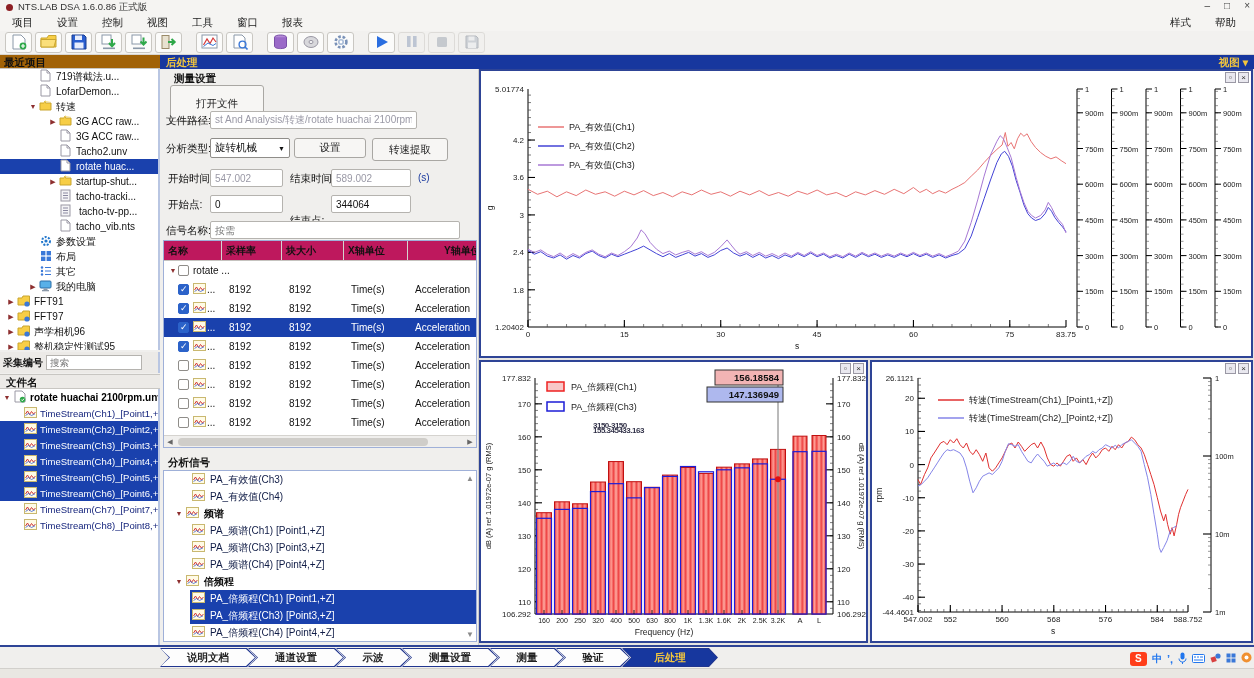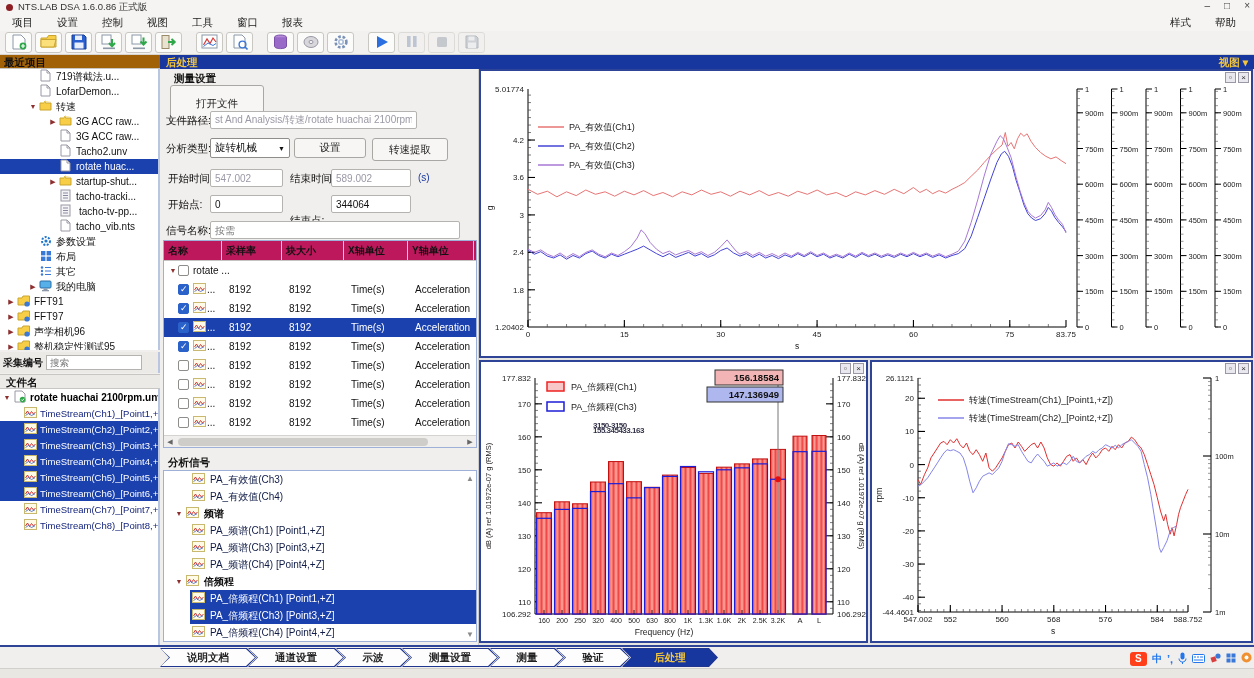--- a/index.html
+++ b/index.html
@@ -508,21 +508,21 @@
   <input class="inp" style="left: 331px; top: 195px; width: 80px; height: 18px;" value="344064">
   <div class="lab" style="left:166px;top:224px;">信号名称:</div>
   <input class="inp" style="left: 210px; top: 221px; width: 250px; height: 18px;" placeholder="按需">
 
   <div class="abs sig-table" id="sig-table">
       <div class="tbl-head">
         <div style="width: 58px;">名称</div>
         <div style="width: 60px;">采样率</div>
         <div style="width: 62px;">块大小</div>
         <div style="width: 64px;">X轴单位</div>
-        <div style="width: 66px;">Y轴单位</div>
+        <div style="width: 66px; margin-left: 32px;">Y轴单位</div>
       </div>
       <div class="trow">
         <span class="tw arrow" style="margin-left:4px;">▼</span>
         <span class="cb"></span>
         <span style="margin-left: 4px;">rotate ...</span>
       </div>
       <div class="trow">
         <span style="width:14px;flex:none;"></span>
         <span class="cb on"></span>
         <span class="tw" style="width:16px;margin-left:2px;"><svg width="13" height="11">

